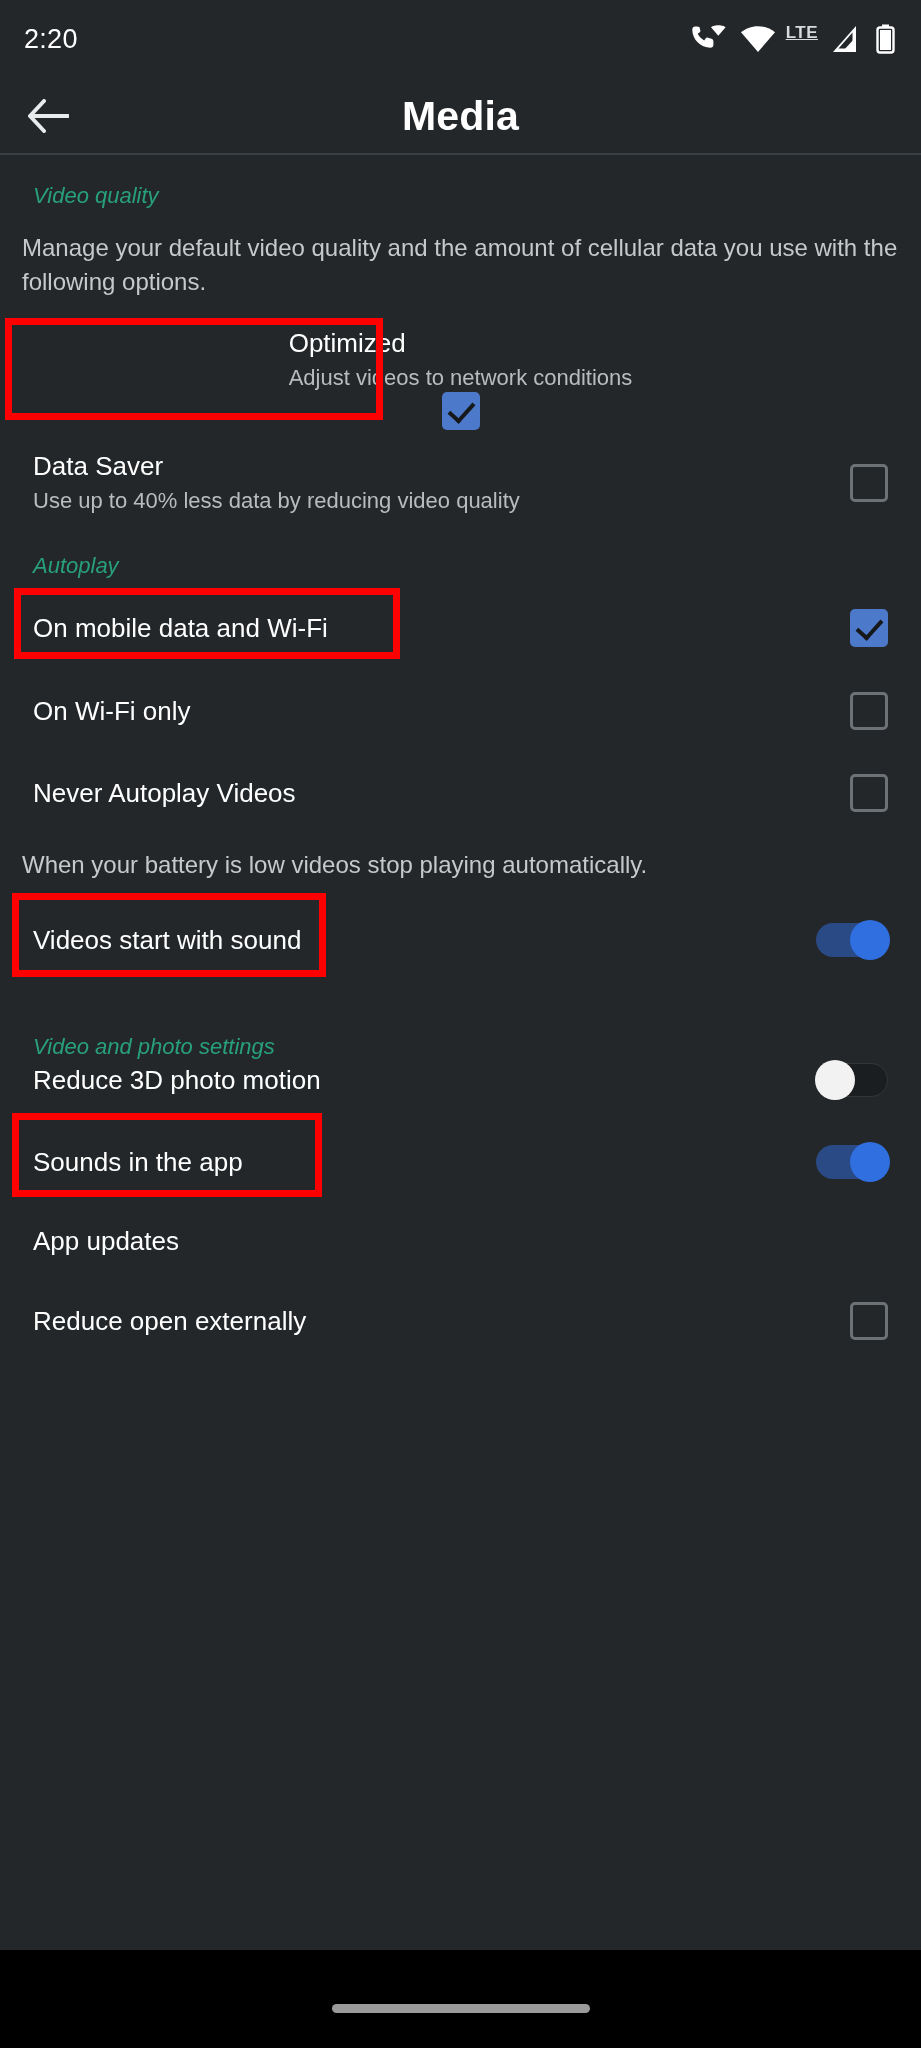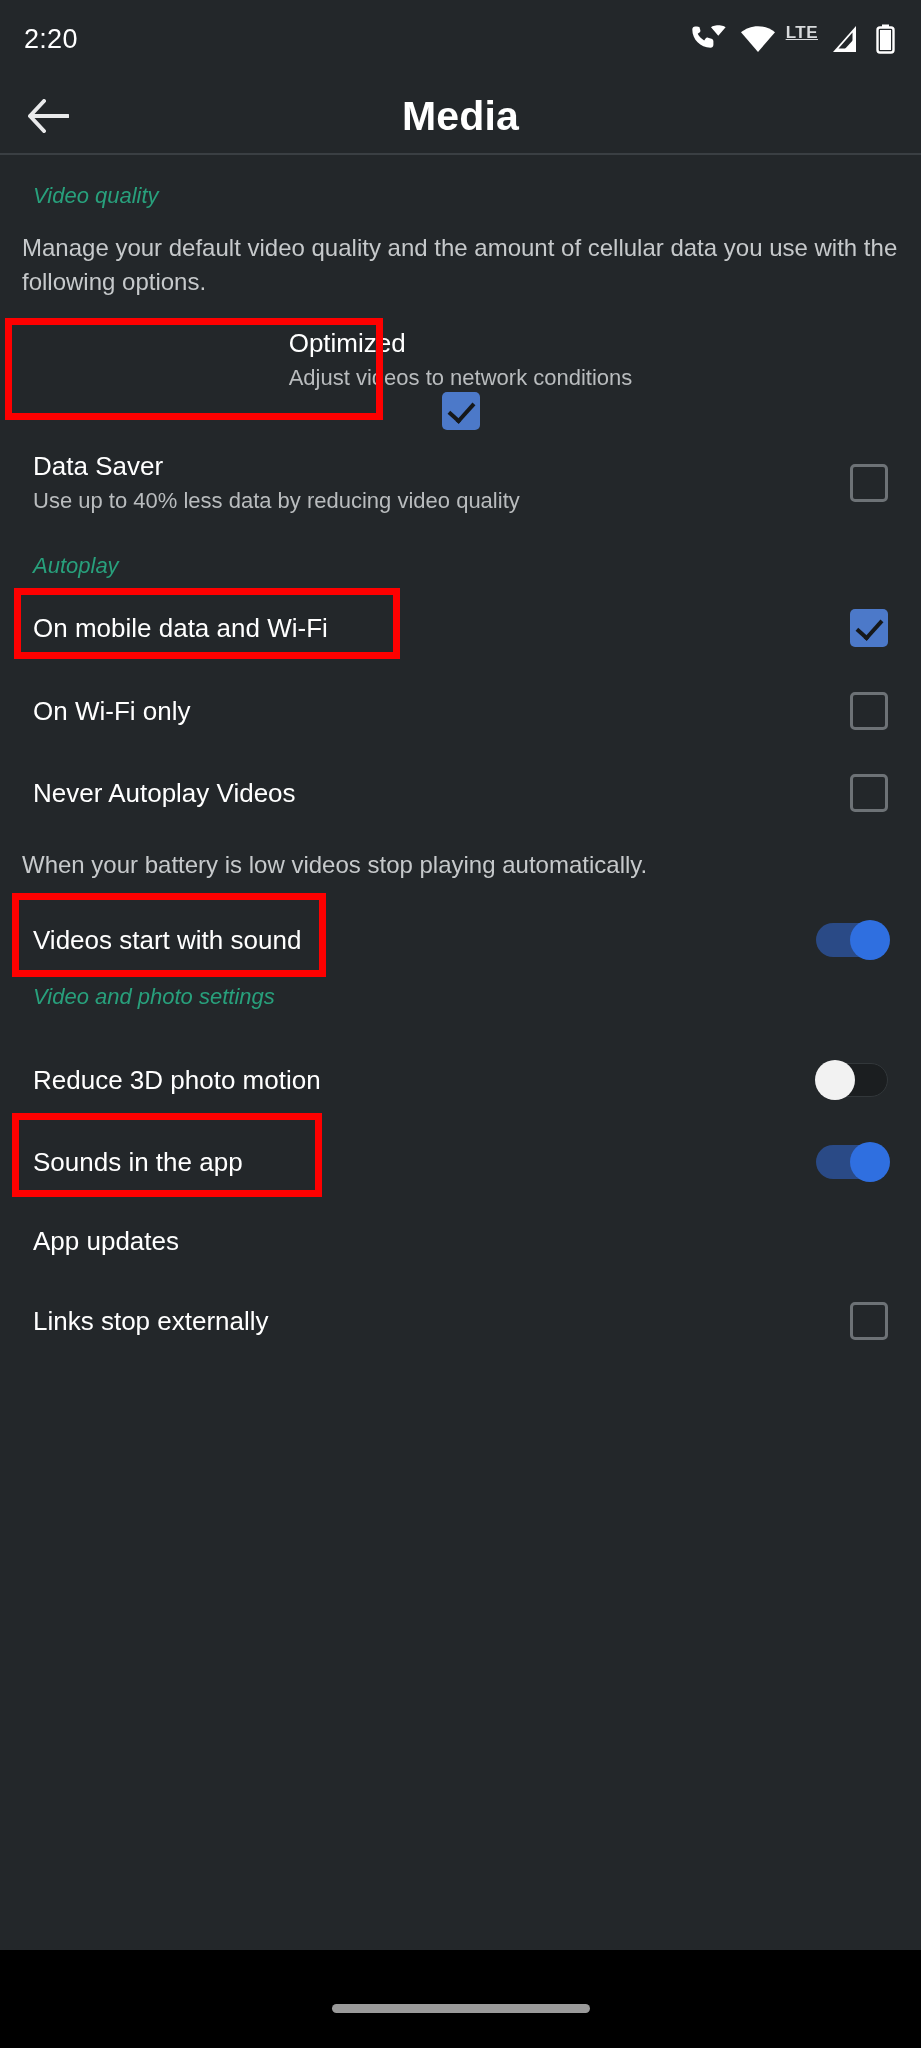--- a/index.html
+++ b/index.html
@@ -300,42 +300,42 @@
 
       <div class="row" style="position:absolute;top:748px;width:921px;height:74px;">
         <div class="row-title">Videos start with sound</div>
         <div class="toggle on">
           <div class="knob"></div>
         </div>
       </div>
     </div>
 
     <div>
-      <div class="section-header" style="position:absolute;top:829px;text-align:center;">Video and photo settings</div>
+      <div class="section-header" style="position:absolute;top:879px;text-align:center;">Video and photo settings</div>
 
       <div class="row" style="position:absolute;top:888px;width:921px;height:74px;">
         <div class="row-title">Reduce 3D photo motion</div>
         <div class="toggle off">
           <div class="knob"></div>
         </div>
       </div>
 
       <div class="row" style="position:absolute;top:970px;width:921px;height:74px;">
         <div class="row-title">Sounds in the app</div>
         <div class="toggle on">
           <div class="knob"></div>
         </div>
       </div>
 
       <div class="row" style="position:absolute;top:1053px;width:921px;height:66px;">
         <div class="row-title">App updates</div>
       </div>
 
       <div class="row" style="position:absolute;top:1133px;width:921px;height:66px;">
-        <div class="row-title">Links stop externally</div>
+        <div class="row-title">Reduce open externally</div>
         <div class="checkbox off"></div>
       </div>
     </div>
 
     <div class="annot" style="left:5px;top:163px;width:378px;height:102px;"></div>
     <div class="annot" style="left:14px;top:433px;width:386px;height:71px;"></div>
     <div class="annot" style="left:12px;top:738px;width:314px;height:84px;"></div>
     <div class="annot" style="left:12px;top:958px;width:310px;height:84px;"></div>
 
   </div>

